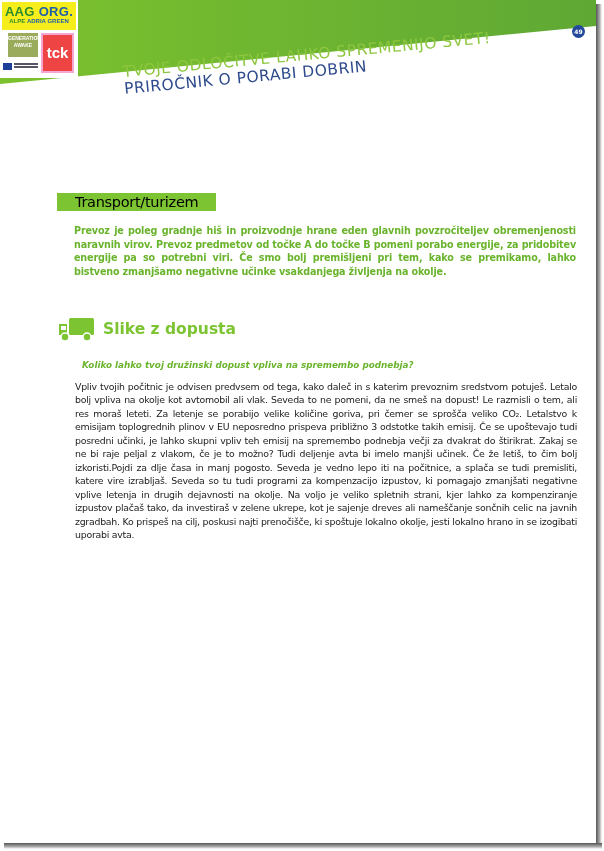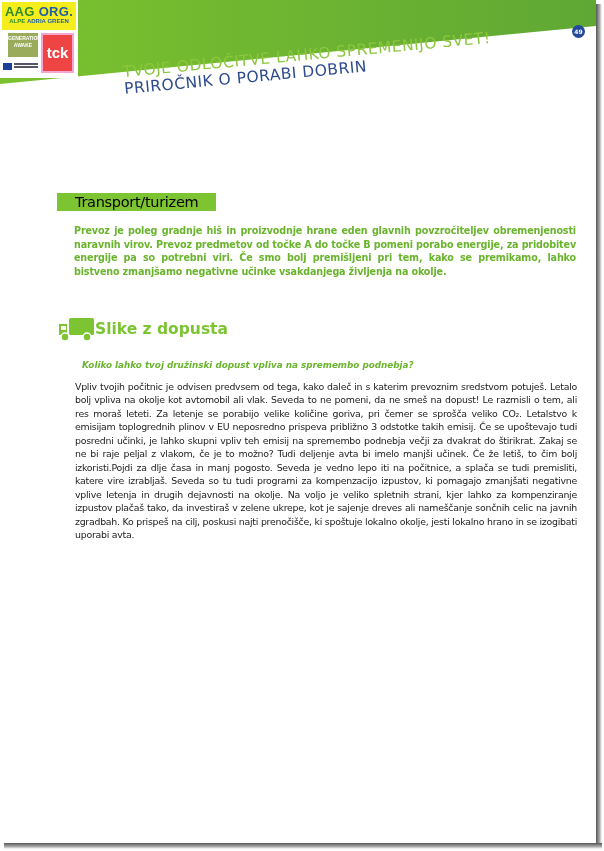--- a/index.html
+++ b/index.html
@@ -20,21 +20,21 @@
   .logo-eu .flag { position:absolute; left:0; top:1px; width:9px; height:7px; background:#1d3f9a; }
   .logo-eu .txt { position:absolute; left:11px; top:1px; width:24px; height:2px; background:#556; box-shadow:0 3px 0 #556; }
   .doc-title { position:absolute; left:122px; top:64px; transform:rotate(-5.3deg); transform-origin:left top; font-family:"DejaVu Sans", sans-serif; }
   .doc-title .t1 { display:block; color:#8cc63e; font-size:15.5px; line-height:17px; letter-spacing:0.5px; white-space:nowrap; }
   .doc-title .t2 { display:block; color:#2d4a8c; font-size:15.5px; line-height:17px; letter-spacing:0.5px; white-space:nowrap; }
   .page-num { position:absolute; left:572px; top:25px; width:13px; height:13px; border-radius:50%; background:#24489a; color:#fff; font:bold 6px/13px "DejaVu Sans", sans-serif; text-align:center; }
   .section-tag { position:absolute; left:57px; top:193px; background:#7dc433; color:#000000; font:14.5px/18px "DejaVu Sans", sans-serif; padding:0 18px; letter-spacing:-0.3px; }
   .intro { position:absolute; left:74px; top:224px; width:502px; color:#6ab42d; font:bold 9.6px/13.6px "DejaVu Sans", sans-serif; letter-spacing:-0.15px; text-align:justify; margin:0; }
   .sub-head { position:absolute; left:58px; top:316px; height:26px; display:flex; align-items:center; }
   .truck { width:37px; height:26px; position:relative; }
-  .sub-title { margin-left:0; color:#7dc433; font:bold 15.5px/20px "DejaVu Sans", sans-serif; }
+  .sub-title { margin-left:8px; color:#7dc433; font:bold 15.5px/20px "DejaVu Sans", sans-serif; }
   .question { position:absolute; left:74px; top:351px; color:#6ab42d; font:italic bold 8.8px/12px "DejaVu Sans", sans-serif; margin:8px; }
   .body-text { position:absolute; left:74px; top:379px; width:502px; color:#222; font:9.4px/13.45px "DejaVu Sans", sans-serif; letter-spacing:-0.25px; text-align:justify; margin:1px; }
 </style>
 </head>
 <body>
 
 <div class="page">
 
   <svg class="banner" width="596" height="120" viewBox="0 0 596 120">
     <defs>

